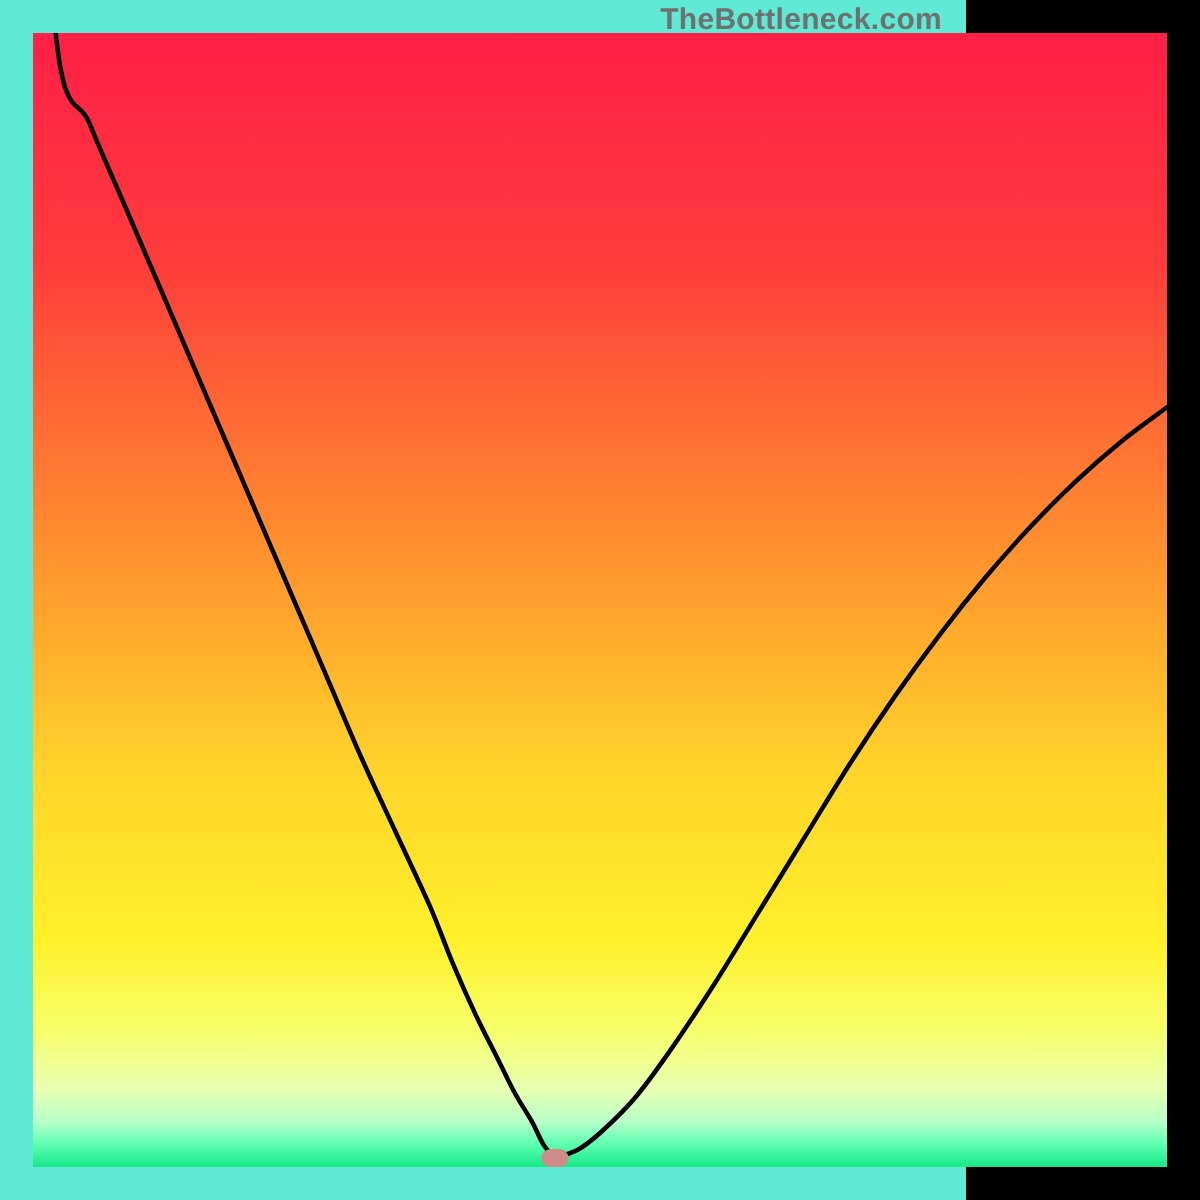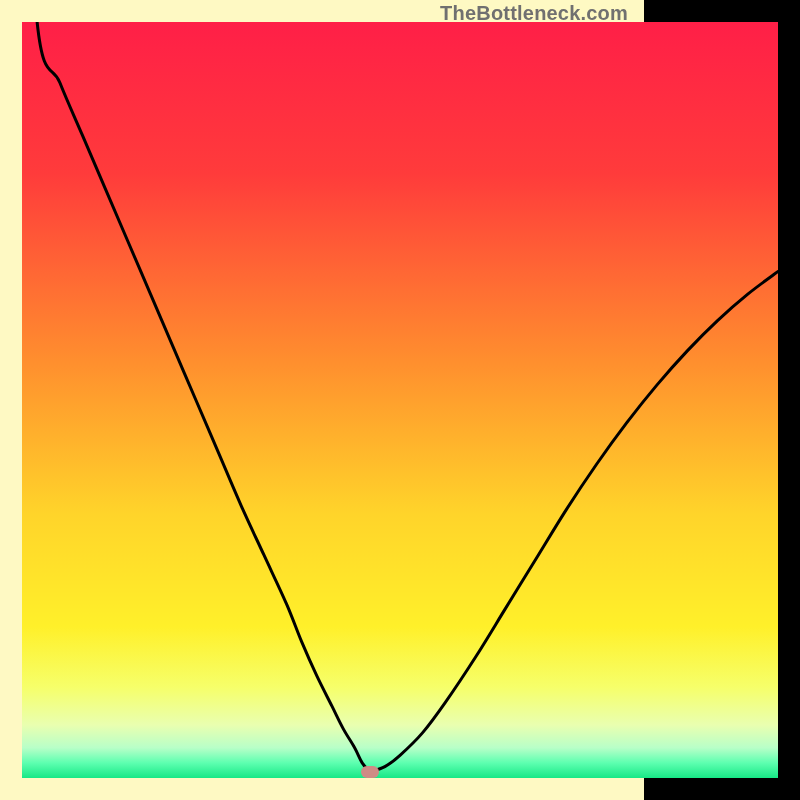--- a/index.html
+++ b/index.html
@@ -7,21 +7,21 @@
     padding: 0;
     width: 800px;
     height: 800px;
     background: #000;
     overflow: hidden;
   }
   .frame {
     position: relative;
     width: 644px;
     height: 800px;
-    background: #fef9c3;
+    background: #5eead4;
   }
   .plot-area {
     position: absolute;
     left: 22px;
     top: 22px;
     width: 756px;
     height: 756px;
     overflow: hidden;
   }
   .gradient {

